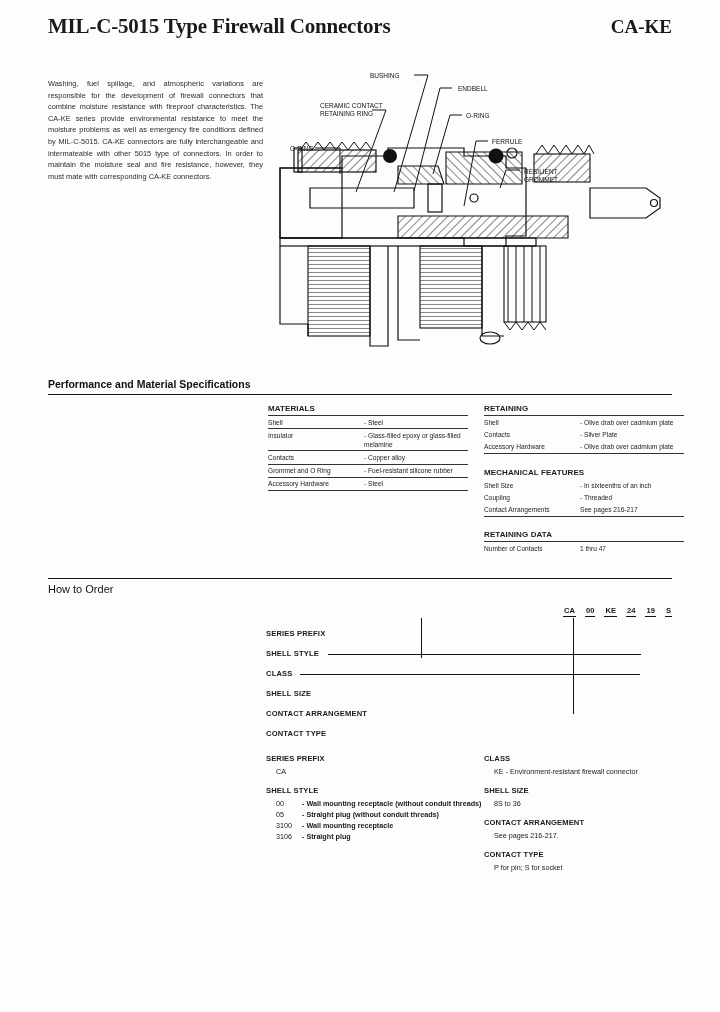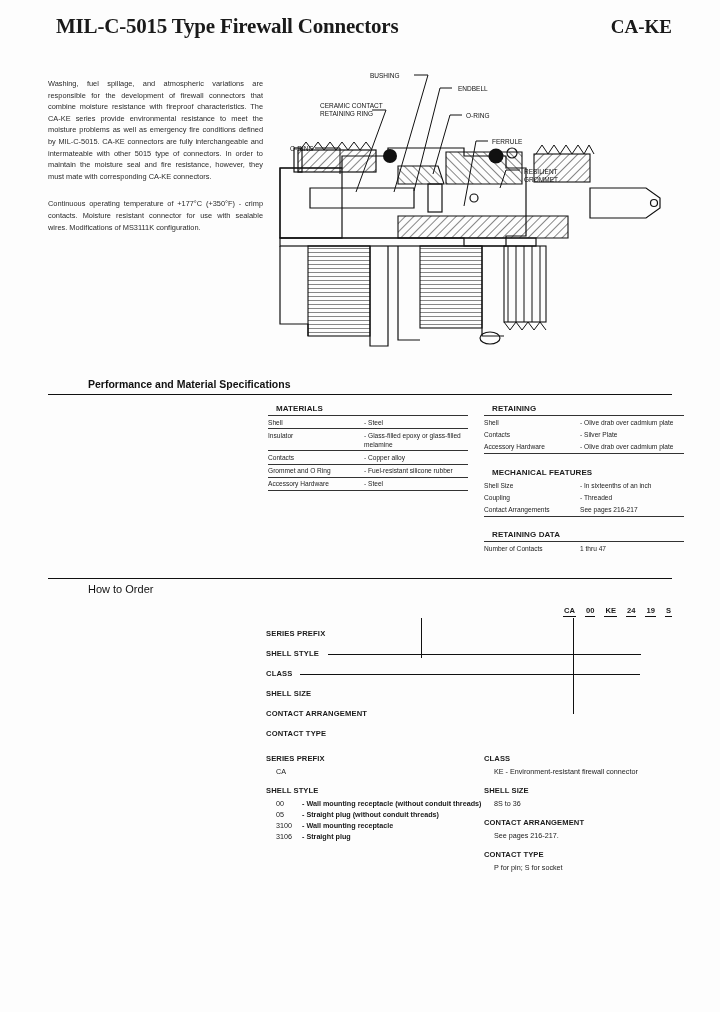--- a/index.html
+++ b/index.html
@@ -17,21 +17,21 @@
 
   
   .header {
     position: absolute; left: 48px; top: 14px; width: 624px; height: 34px;
   }
   .doc-title {
     font-family: "Liberation Serif", serif;
     font-size: 21px;
     font-weight: 700;
     letter-spacing: -0.2px;
-    position: absolute; left: 8px; top: 0;
+    position: absolute; left: 0; top: 0;
     white-space: nowrap;
   }
   .doc-code {
     font-family: "Liberation Serif", serif;
     font-size: 19px;
     font-weight: 700;
     position: absolute; right: 0; top: 2px;
     white-space: nowrap;
     margin-left: 47px;
   }
@@ -51,34 +51,32 @@
     position: absolute; left: 268px; top: 56px; width: 444px; height: 300px;
   }
   .diagram svg { display: block; }
 
   
   .sec-head {
     position: absolute;
     font-size: 10.5px;
     font-weight: 700;
     color: #111;
-    margin-left: 40px;
   }
   .rule-full {
     position: absolute;
     left: 48px; width: 624px;
     border-top: 1.3px solid #111;
   }
 
   
   .spec-col { position: absolute; font-size: 6.6px; color: #1c1c1c; }
   .spec-title {
     font-size: 8px; font-weight: 700; letter-spacing: 0.1px;
     padding-bottom: 2px;
-    margin-left: 8px;
   }
   .spec-table { width: 100%; border-collapse: collapse; }
   .spec-table td {
     padding: 1.6px 0 1.6px 0;
     vertical-align: top;
     font-size: 6.6px;
     line-height: 9px;
   }
   .spec-table tr { border-bottom: 0.7px solid #333; }
   .spec-table tr.no-line { border-bottom: none; }
@@ -127,21 +125,20 @@
 
 <div class="page">
 
   <div class="header">
     <div class="doc-title">MIL-C-5015 Type Firewall Connectors</div>
     <div class="doc-code">CA-KE</div>
   </div>
 
   <div class="intro">
     <p>Washing, fuel spillage, and atmospheric variations are responsible for the development of firewall connectors that combine moisture resistance with fireproof characteristics. The CA-KE series provide environmental resistance to meet the moisture problems as well as emergency fire conditions defined by MIL-C-5015. CA-KE connectors are fully interchangeable and intermateable with other 5015 type of connectors. In order to maintain the moisture seal and fire resistance, however, they must mate with corresponding CA-KE connectors.</p>
-    <p>Continuous operating temperature of +177°C (+350°F) - crimp contacts. Moisture resistant connector for use with sealable wires. Modifications of MS3111K configuration.</p>
   </div>
 
   <div class="diagram">
     <svg width="444" height="300" viewBox="0 0 444 300">
       <defs>
         <pattern id="hatchA" width="6" height="6" patternTransform="rotate(45)" patternUnits="userSpaceOnUse">
           <line x1="0" y1="0" x2="0" y2="6" stroke="#111" stroke-width="1"></line>
         </pattern>
         <pattern id="hatchB" width="6" height="6" patternTransform="rotate(-45)" patternUnits="userSpaceOnUse">
           <line x1="0" y1="0" x2="0" y2="6" stroke="#111" stroke-width="1"></line>

